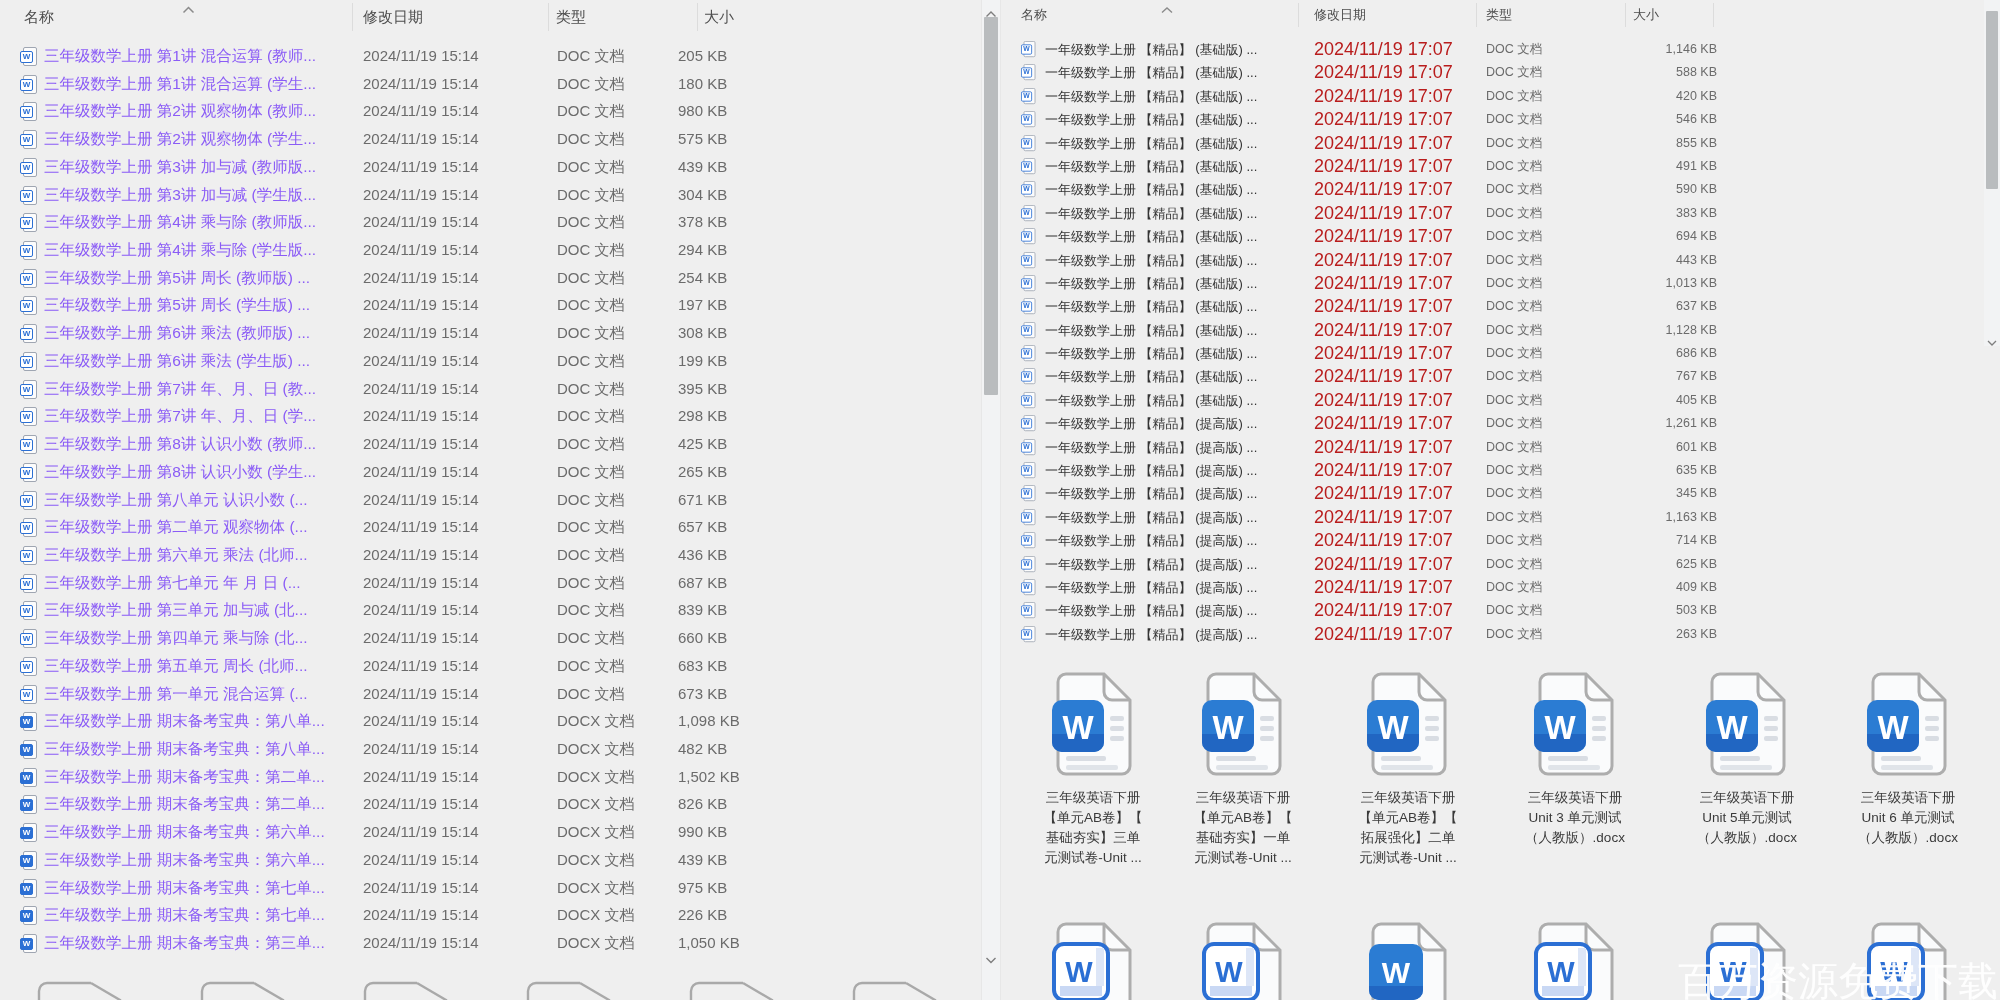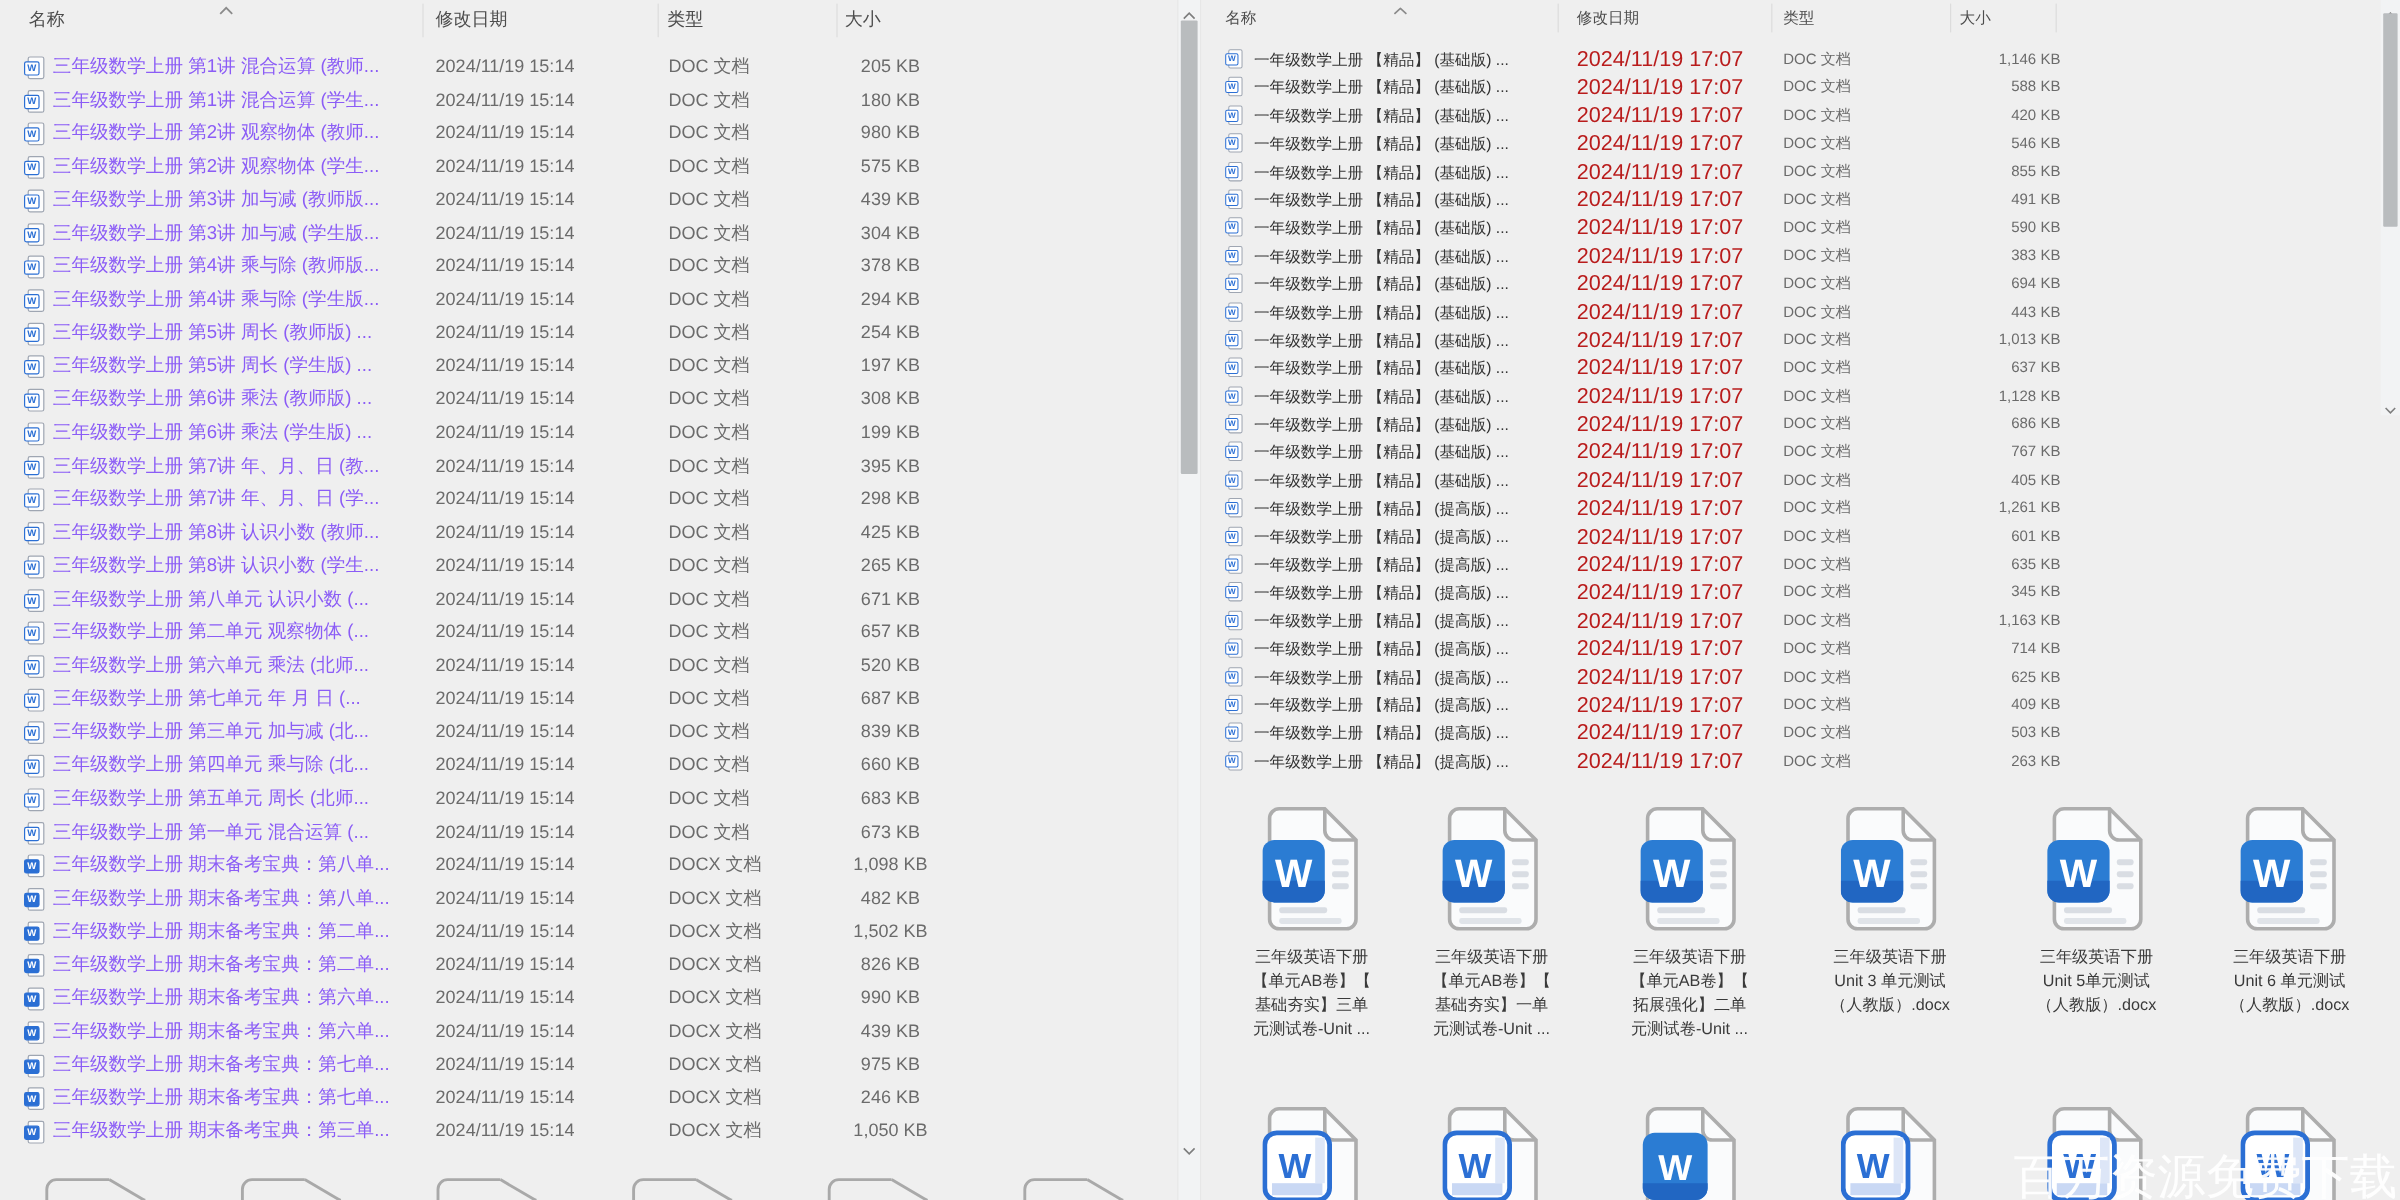--- a/index.html
+++ b/index.html
@@ -16,21 +16,21 @@
   .sortcaret{position:absolute;top:0px}
   .rows{position:absolute;left:0;right:0}
   #left-rows{top:42px}
   #right-rows{top:38px}
   .lrow{position:relative;height:27.72px}
   .rrow{position:relative;height:23.4px}
   .cell{position:absolute;white-space:nowrap;top:0}
   .lrow .c-name{left:44px;line-height:27.72px;font-size:15.5px;color:#8b5cf6;max-width:312px;overflow:hidden}
   .lrow .c-date{left:363px;line-height:27.72px;font-size:15px;color:#6b6b6b}
   .lrow .c-type{left:557px;line-height:27.72px;font-size:15px;color:#6b6b6b}
-  .lrow .c-size{left:678px;width:128px;text-align:center;line-height:27.72px;font-size:15px;color:#6b6b6b}
+  .lrow .c-size{left:678px;width:128px;text-align:left;line-height:27.72px;font-size:15px;color:#6b6b6b}
   .rrow .c-name{left:40px;line-height:23.4px;font-size:13px;color:#333;max-width:256px;overflow:hidden}
   .rrow .c-date{left:309px;line-height:23.4px;font-size:18px;color:#b91c1c}
   .rrow .c-type{left:481px;line-height:23.4px;font-size:12.5px;color:#6b6b6b}
   .rrow .c-size{left:553px;width:159px;text-align:right;line-height:23.4px;font-size:12.5px;color:#6b6b6b}
   
   .mini{position:absolute;width:16px;height:18px}
   .lrow .mini{left:20px;top:5px}
   .rrow .mini{left:16px;top:3px;transform:scale(.85);transform-origin:left top}
   .mini .pg{position:absolute;left:3px;top:0;width:12px;height:17px;background:#fcfcfc;
             border:1px solid #9fa6b2;border-radius:2px}
@@ -259,21 +259,21 @@
           <span class="cell c-size">657 KB</span>
         </div>
         <div class="lrow">
           <span class="mini outline">
             <span class="pg"></span>
             <span class="wb">W</span>
           </span>
           <span class="cell c-name">三年级数学上册 第六单元  乘法 (北师...</span>
           <span class="cell c-date">2024/11/19 15:14</span>
           <span class="cell c-type">DOC 文档</span>
-          <span class="cell c-size">520 KB</span>
+          <span class="cell c-size">436 KB</span>
         </div>
         <div class="lrow">
           <span class="mini outline">
             <span class="pg"></span>
             <span class="wb">W</span>
           </span>
           <span class="cell c-name">三年级数学上册 第七单元  年 月 日 (...</span>
           <span class="cell c-date">2024/11/19 15:14</span>
           <span class="cell c-type">DOC 文档</span>
           <span class="cell c-size">687 KB</span>
@@ -389,21 +389,21 @@
           <span class="cell c-size">975 KB</span>
         </div>
         <div class="lrow">
           <span class="mini solid">
             <span class="pg"></span>
             <span class="wb">W</span>
           </span>
           <span class="cell c-name">三年级数学上册 期末备考宝典：第七单...</span>
           <span class="cell c-date">2024/11/19 15:14</span>
           <span class="cell c-type">DOCX 文档</span>
-          <span class="cell c-size">246 KB</span>
+          <span class="cell c-size">226 KB</span>
         </div>
         <div class="lrow">
           <span class="mini solid">
             <span class="pg"></span>
             <span class="wb">W</span>
           </span>
           <span class="cell c-name">三年级数学上册 期末备考宝典：第三单...</span>
           <span class="cell c-date">2024/11/19 15:14</span>
           <span class="cell c-type">DOCX 文档</span>
           <span class="cell c-size">1,050 KB</span>

